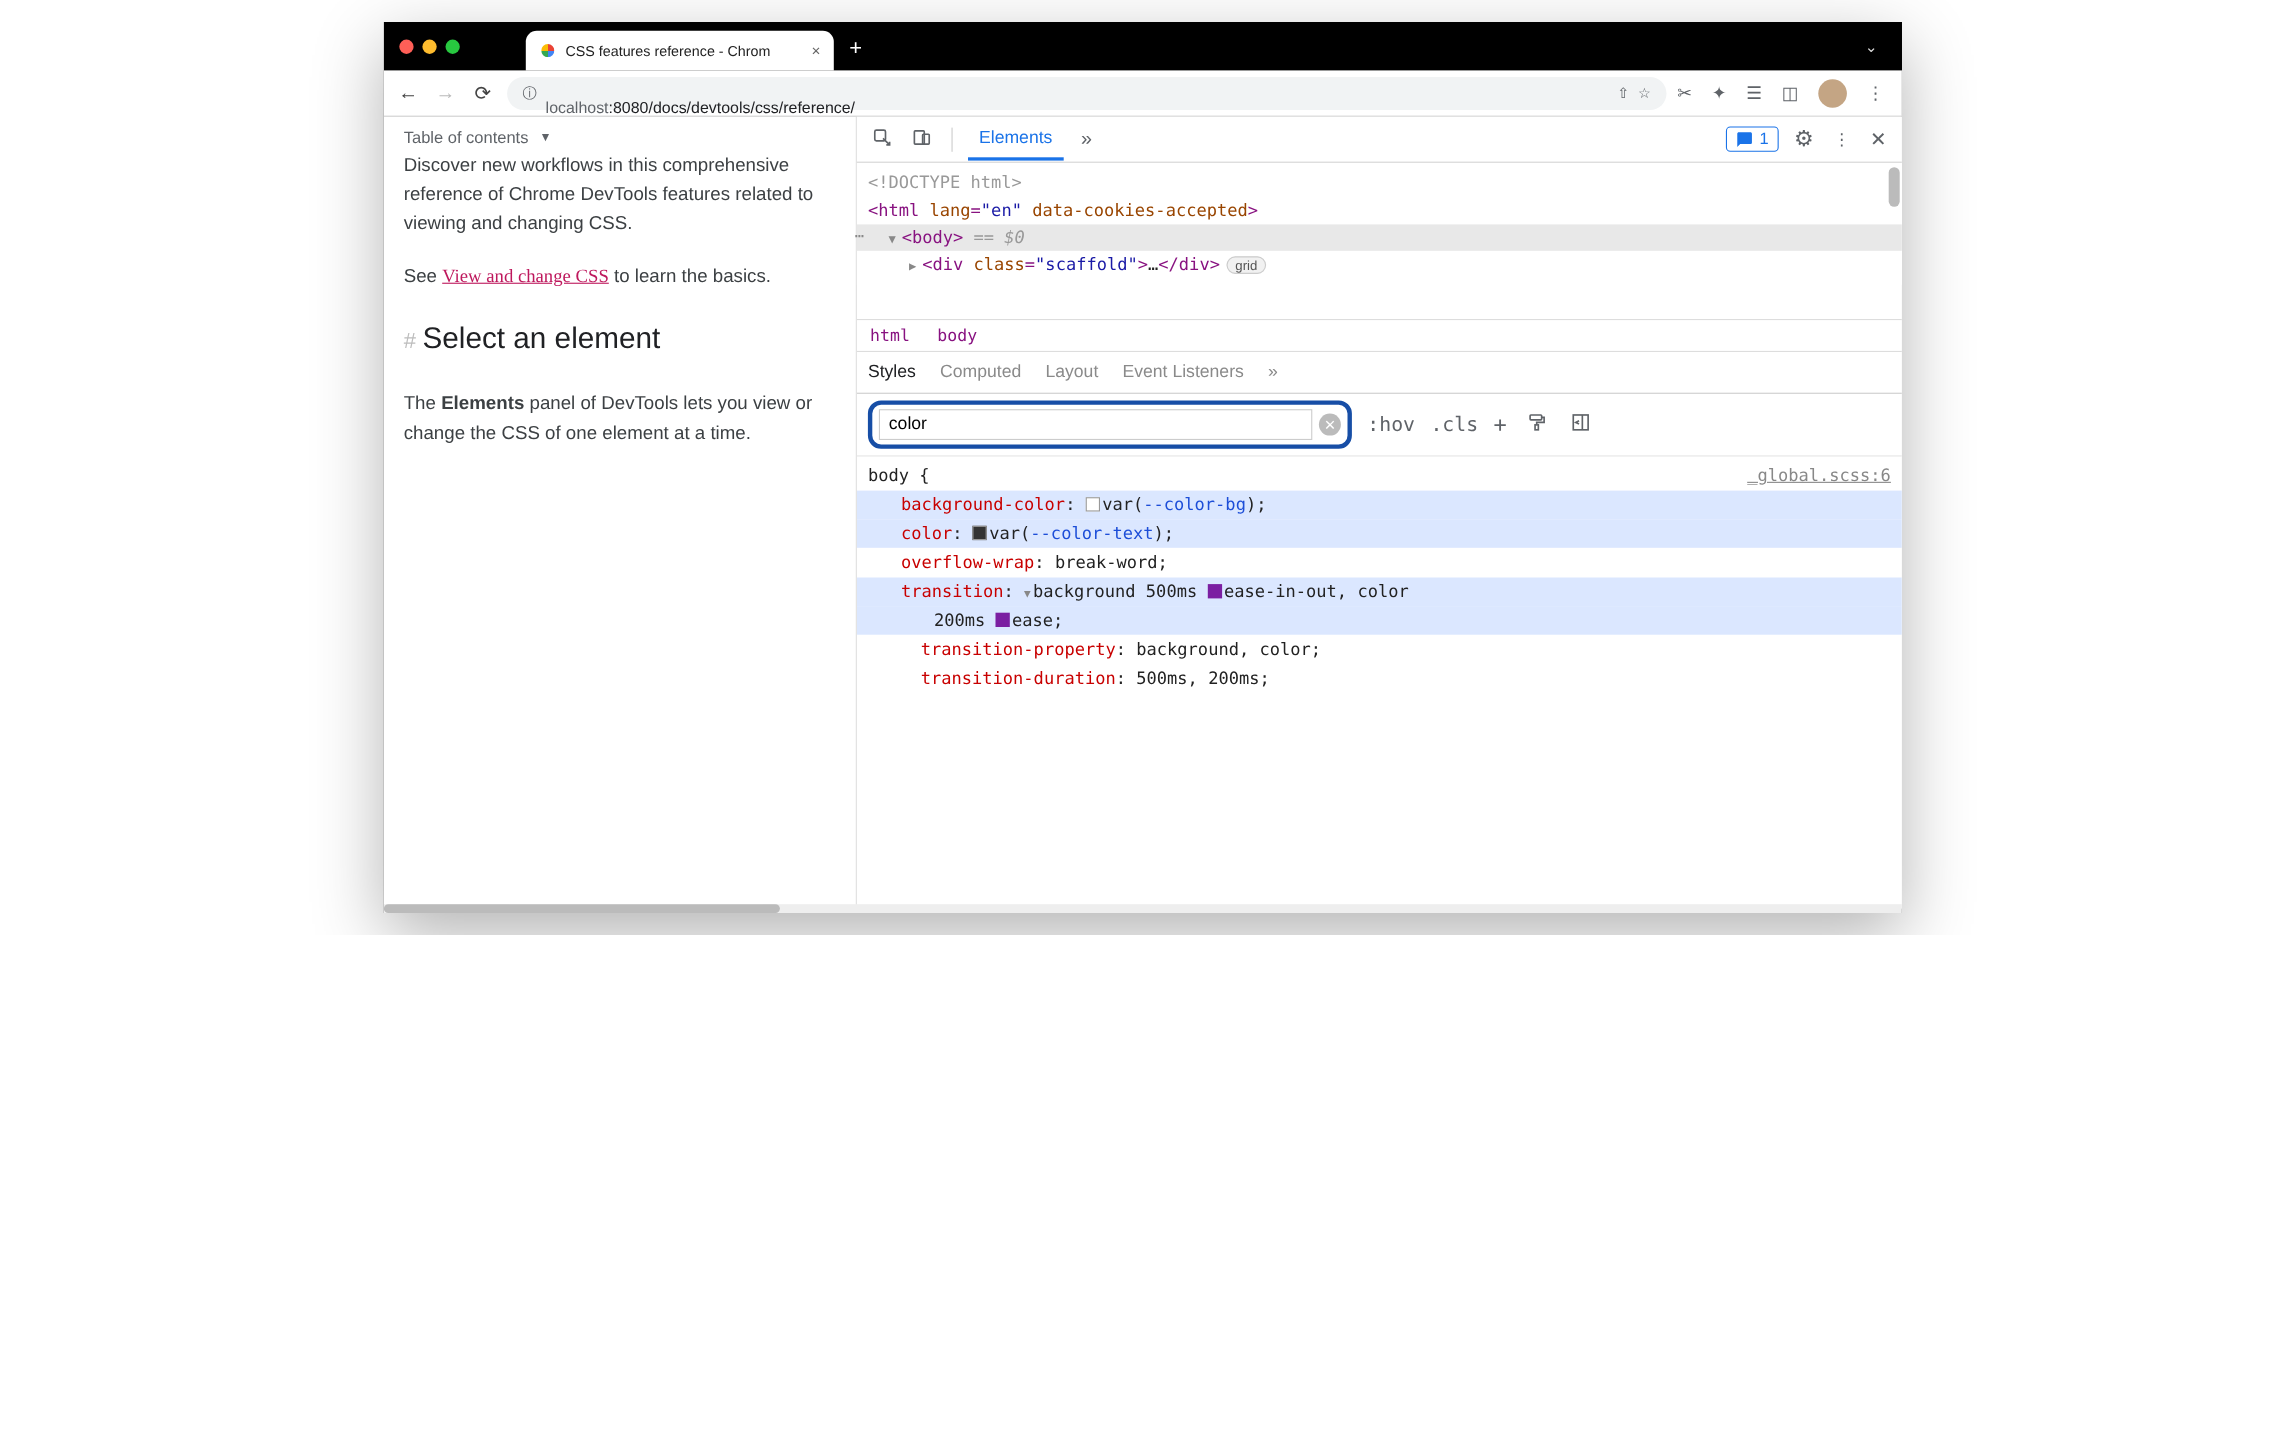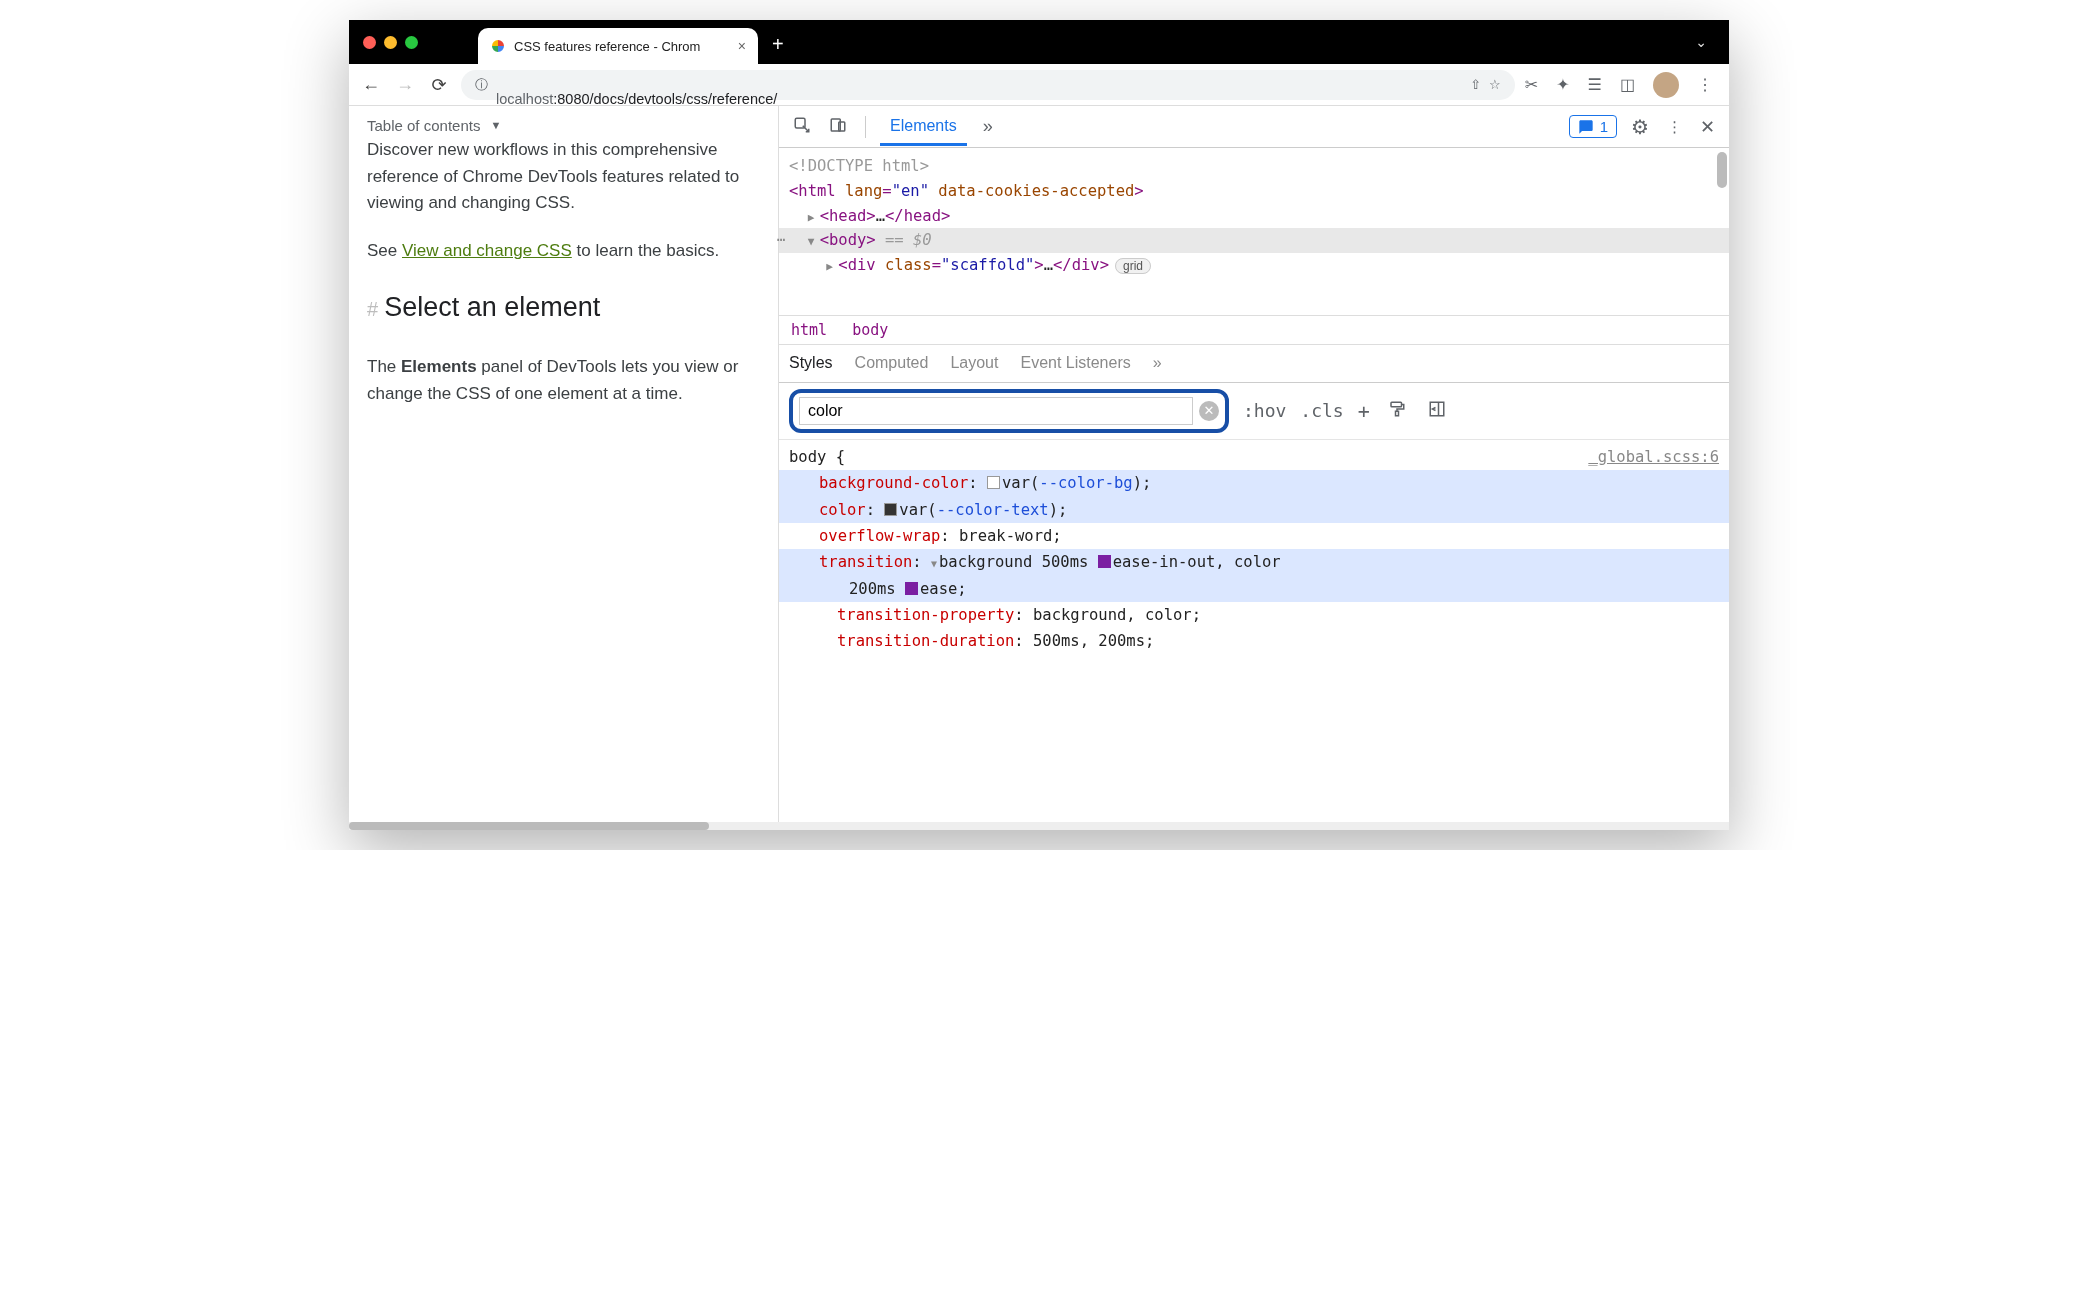--- a/index.html
+++ b/index.html
@@ -25,21 +25,21 @@
 .addr-text .host { color: #202124; }
 .addr .sp { flex: 1; }
 .toolbar-icon { font-size: 16px; color: #5f6368; cursor: pointer; }
 .toolbar-icons { display: flex; align-items: center; gap: 18px; padding-right: 6px; }
 .avatar { width: 26px; height: 26px; border-radius: 50%; background: #c4a584; }
 .content { flex: 1; display: flex; background: #fff; overflow: hidden; }
 .page { width: 430px; padding: 8px 18px 18px 18px; overflow: hidden; border-right: 1px solid #ddd; font-size: 17px; color: #3c4043; line-height: 1.55; }
 .toc { color: #5f6368; font-size: 15px; display: flex; align-items: center; gap: 10px; }
 .toc-caret { font-size: 11px; color: #5f6368; }
 .page p { margin-bottom: 22px; }
-.page a { color: #4d7c0f; text-decoration: underline; }
+.page a { color: #be185d; text-decoration: underline; font-family: Liberation Serif, serif; }
 .h2row { display: flex; align-items: baseline; gap: 6px; margin: 16px 0 26px 0; }
 .hash { color: #bdbdbd; font-size: 20px; }
 .page h2 { font-size: 27px; font-weight: 400; color: #202124; font-family: "Google Sans", Arial, sans-serif; }
 .page b { font-weight: 600; }
 .devtools { flex: 1; display: flex; flex-direction: column; background: #fff; }
 .dt-tabs { height: 42px; border-bottom: 1px solid #ccc; display: flex; align-items: center; padding: 0 10px; gap: 10px; }
 .dt-icon { font-size: 15px; color: #5f6368; cursor: pointer; padding: 0 4px; }
 .dt-sep { width: 1px; height: 22px; background: #ccc; margin: 0 4px; }
 .dt-tab { font-size: 16px; color: #5f6368; padding: 10px 10px; cursor: pointer; }
 .dt-tab.active { color: #1a73e8; border-bottom: 3px solid #1a73e8; padding-bottom: 8px; }
@@ -172,21 +172,20 @@
           <span>1</span>
         </div>
         <span class="dt-icon" style="font-size:20px;">⚙</span>
         <span class="dt-icon">⋮</span>
         <span class="dt-icon" style="font-size:18px;">✕</span>
       </div>
 
       <div class="dom">
         <div class="line doctype">&lt;!DOCTYPE html&gt;</div>
         <div class="line"><span class="tag">&lt;html</span><span class="attr"> lang</span><span class="punc">=</span><span class="attrval">"en"</span><span class="attr"> data-cookies-accepted</span><span class="tag">&gt;</span></div>
-        <div class="line">  <span class="arrow">▶</span><span class="tag">&lt;head&gt;</span><span class="txt">…</span><span class="tag">&lt;/head&gt;</span></div>
         <div class="line sel-line">  <span class="arrow">▼</span><span class="tag">&lt;body&gt;</span><span class="dollar"> == </span><span class="dollar">$0</span></div>
         <div class="line">    <span class="arrow">▶</span><span class="tag">&lt;div</span><span class="attr"> class</span><span class="punc">=</span><span class="attrval">"scaffold"</span><span class="tag">&gt;</span><span class="txt">…</span><span class="tag">&lt;/div&gt;</span><span class="grid-badge">grid</span></div>
         <div class="scrolltrack">
             <div class="scrollthumb"></div>
           </div>
       </div>
 
       <div class="breadcrumb">
         <span>html</span>
         <span>body</span>

